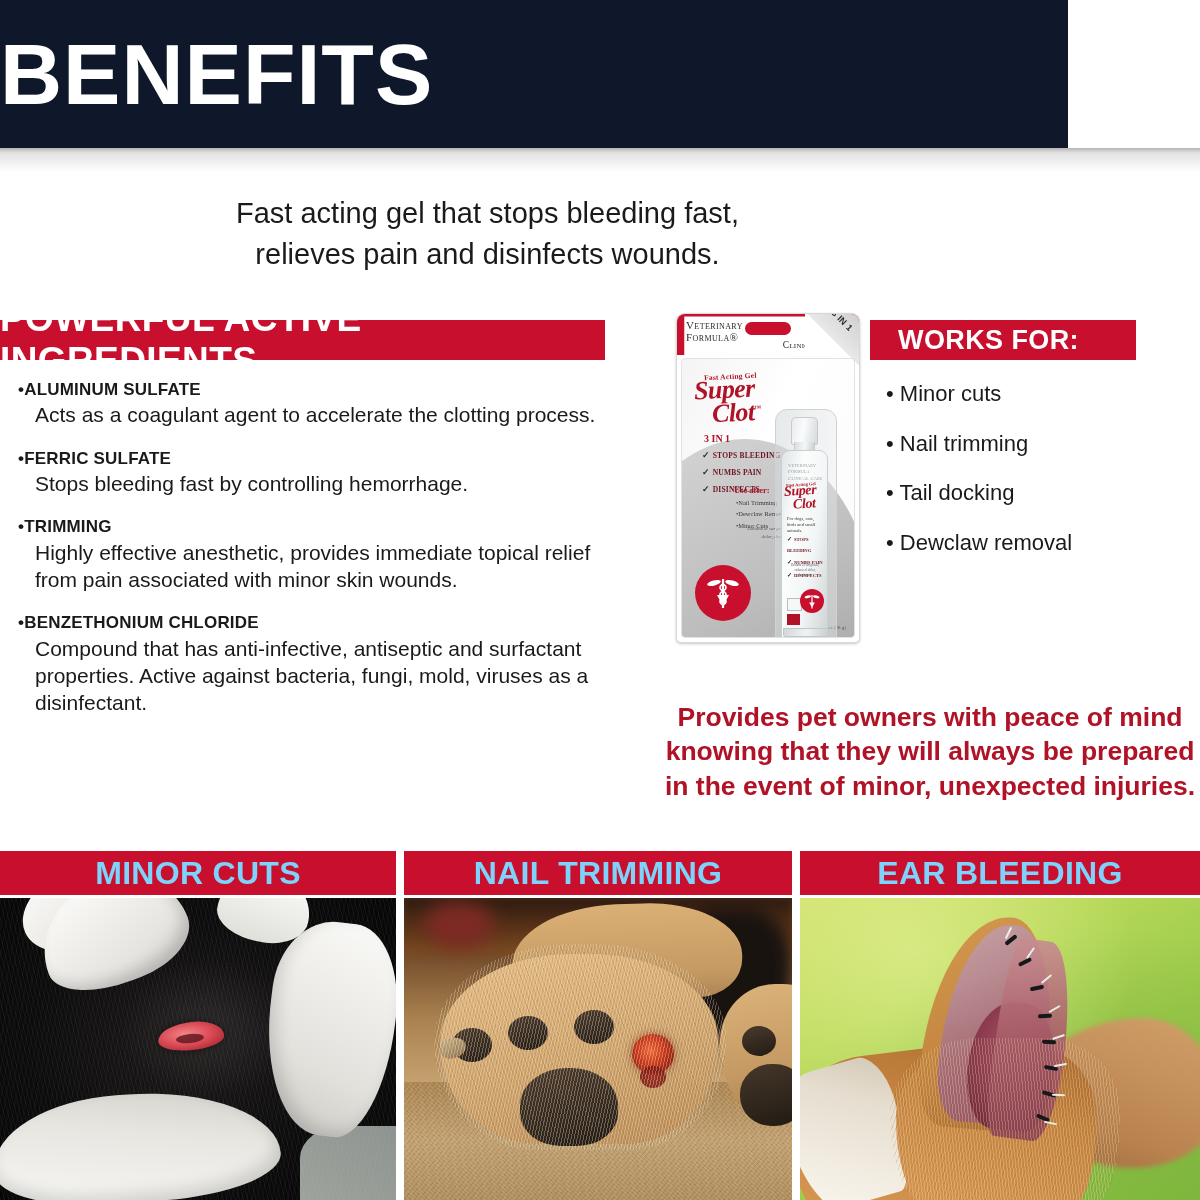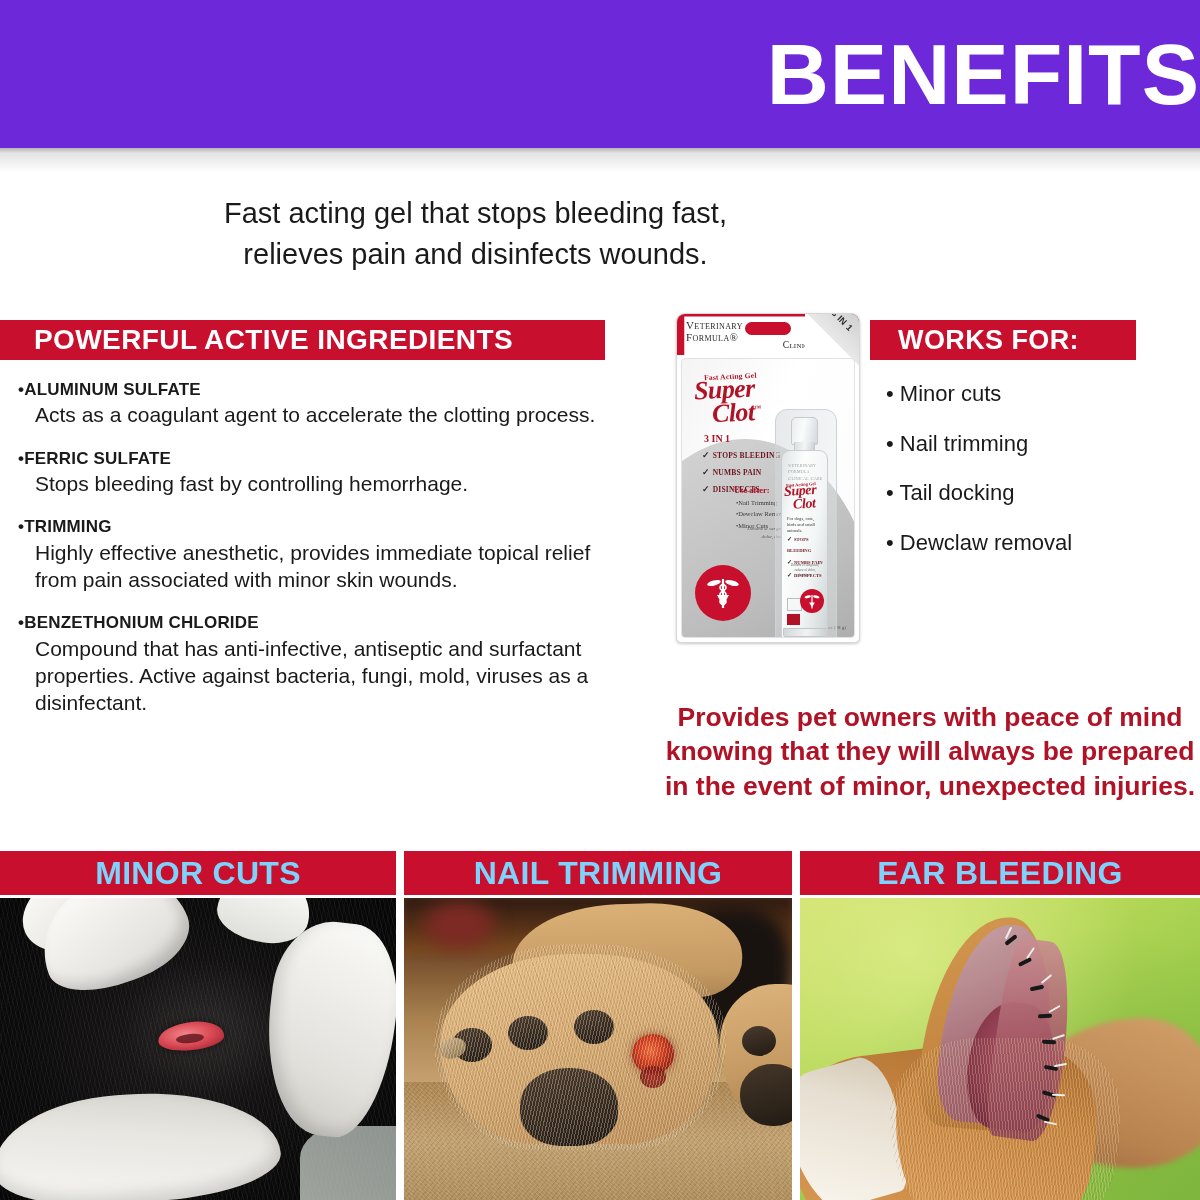--- a/index.html
+++ b/index.html
@@ -6,23 +6,23 @@
   body{
     width:1200px;height:1200px;
     background:#ffffff;
     font-family:"Liberation Sans", sans-serif;
     overflow:hidden;
     position:relative;
   }
 
   
   .header-band{
-    position:absolute;left:0;top:0;width:1200px;height:148px;
-    background:#6d28d9;
-    display:flex;align-items:center;justify-content:flex-end;
+    position:absolute;left:0;top:0;width:1068px;height:148px;
+    background:#0f172a;
+    display:flex;align-items:center;justify-content:flex-start;
   }
   .header-title{
     color:#ffffff;
     font-size:86px;
     font-weight:bold;
     letter-spacing:1px;
     line-height:1;
     margin:0;
     font-family:"Liberation Sans", sans-serif;
   }
@@ -32,33 +32,34 @@
   }
 
   
   .subtitle{
     position:absolute;left:0;top:193px;width:951px;
     text-align:center;
     color:#1a1a1a;
     font-size:29px;
     line-height:1.42;
     font-weight:400;
+    padding-left:12px;
   }
 
   
   .bar{
     position:absolute;
     background:#c8102e;
     display:flex;align-items:center;
   }
   .bar-label{
     color:#ffffff;font-weight:bold;letter-spacing:.4px;
   }
   #bar-ingredients{left:0;top:320px;width:605px;height:40px;}
-  #bar-ingredients .bar-label{font-size:28px;padding-left:34px;}
+  #bar-ingredients .bar-label{font-size:37px;}
   #bar-works{left:870px;top:320px;width:266px;height:40px;}
   #bar-works .bar-label{font-size:27px;padding-left:28px;}
 
   
   .ingredients{
     position:absolute;left:18px;top:380px;width:586px;
   }
   .ingredient{margin-bottom:20px;}
   .ing-name{
     font-size:17px;font-weight:bold;color:#1a1a1a;

